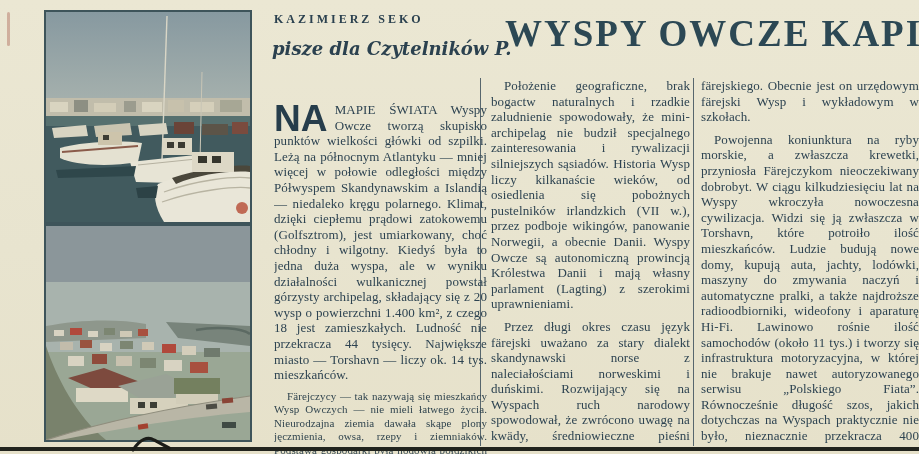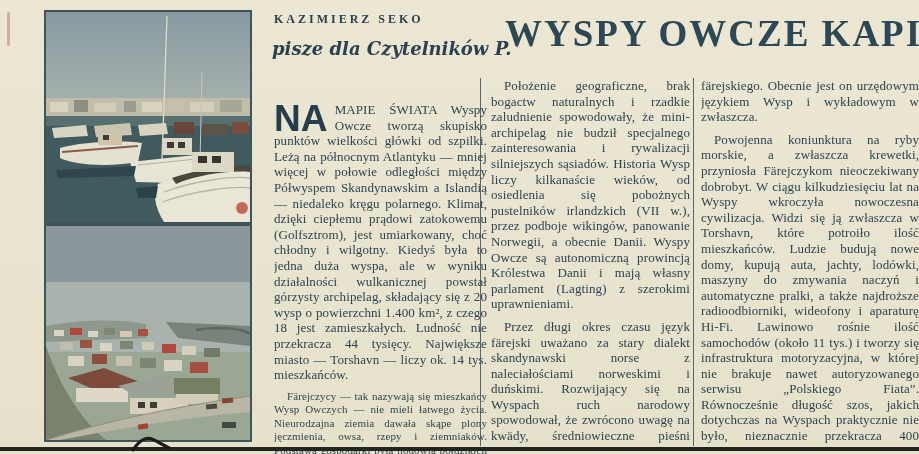--- a/index.html
+++ b/index.html
@@ -179,21 +179,21 @@
     <p><span class="dropcap">NA</span><span>MAPIE ŚWIATA Wyspy Owcze tworzą skupisko punktów wielkości główki od szpilki. Leżą na północnym Atlantyku — mniej więcej w połowie odległości między Półwyspem Skandynawskim a Islandią — niedaleko kręgu polarnego. Klimat, dzięki ciepłemu prądowi zatokowemu (Golfsztrom), jest umiarkowany, choć chłodny i wilgotny. Kiedyś była to jedna duża wyspa, ale w wyniku działalności wulkanicznej powstał górzysty archipelag, składający się z 20 wysp o powierzchni 1.400 km², z czego 18 jest zamieszkałych. Ludność nie przekracza 44 tysięcy. Największe miasto — Torshavn — liczy ok. 14 tys. mieszkańców.</span></p>
     <p class="small indent">Färejczycy — tak nazywają się mieszkańcy Wysp Owczych — nie mieli łatwego życia. Nieurodzajna ziemia dawała skąpe plony jęczmienia, owsa, rzepy i ziemniaków. Podstawą gospodarki była hodowla półdzikich owiec, rybołówstwo i polowanie na ptaki. Całkowity brak drzew i krzewów wytworzył swoiste formy budownictwa, a jeszcze niedawno podstawowym materiałem opałowym był torf.</p>
   </div>
 
   <div class="col" style="left:491px;width:199px;">
     <p class="indent">Położenie geograficzne, brak bogactw naturalnych i rzadkie zaludnienie spowodowały, że mini-archipelag nie budził specjalnego zainteresowania i rywalizacji silniejszych sąsiadów. Historia Wysp liczy kilkanaście wieków, od osiedlenia się pobożnych pustelników irlandzkich (VII w.), przez podboje wikingów, panowanie Norwegii, a obecnie Danii. Wyspy Owcze są autonomiczną prowincją Królestwa Danii i mają własny parlament (Lagting) z szerokimi uprawnieniami.</p>
     <p class="indent">Przez długi okres czasu język färejski uważano za stary dialekt skandynawski norse z naleciałościami norweskimi i duńskimi. Rozwijający się na Wyspach ruch narodowy spowodował, że zwrócono uwagę na kwädy, średniowieczne pieśni przekazywane ustnie przez pokolenia. Na ich treść składają się legendy i opisy wydarzeń związanych z historią kraju. Prawie dwieście lat temu zaczęto je spisywać, z czego powstał oryginalny zbiór, liczący ok. 60 tys. wierszy. Materiał ten umożliwił zbadanie i naukowe opracowanie języka</p>
   </div>
 
   <div class="col" style="left:701px;width:218px;">
-    <p>färejskiego. Obecnie jest on urzędowym językiem Wysp i wykładowym w zwłaszcza.</p>
+    <p>färejskiego. Obecnie jest on urzędowym färejski Wysp i wykładowym w szkołach.</p>
     <p class="indent">Powojenna koniunktura na ryby morskie, a zwłaszcza krewetki, przyniosła Färejczykom nieoczekiwany dobrobyt. W ciągu kilkudziesięciu lat na Wyspy wkroczyła nowoczesna cywilizacja. Widzi się ją zwłaszcza w Torshavn, które potroiło ilość mieszkańców. Ludzie budują nowe domy, kupują auta, jachty, lodówki, maszyny do zmywania naczyń i automatyczne pralki, a także najdroższe radioodbiorniki, wideofony i aparaturę Hi-Fi. Lawinowo rośnie ilość samochodów (około 11 tys.) i tworzy się infrastruktura motoryzacyjna, w której nie brakuje nawet autoryzowanego serwisu „Polskiego Fiata”. Równocześnie długość szos, jakich dotychczas na Wyspach praktycznie nie było, nieznacznie przekracza 400 kilometrów.</p>
 
   </div>
 
   <div class="bottom-rule"></div>
   <svg class="pen-mark" width="42" height="18" viewBox="0 0 42 18">
     <path d="M3 16 C10 5 18 2 24 6 L39 14" stroke="#1b1c18" stroke-width="3.2" fill="none" stroke-linecap="round"></path>
   </svg>
 
 </div>

